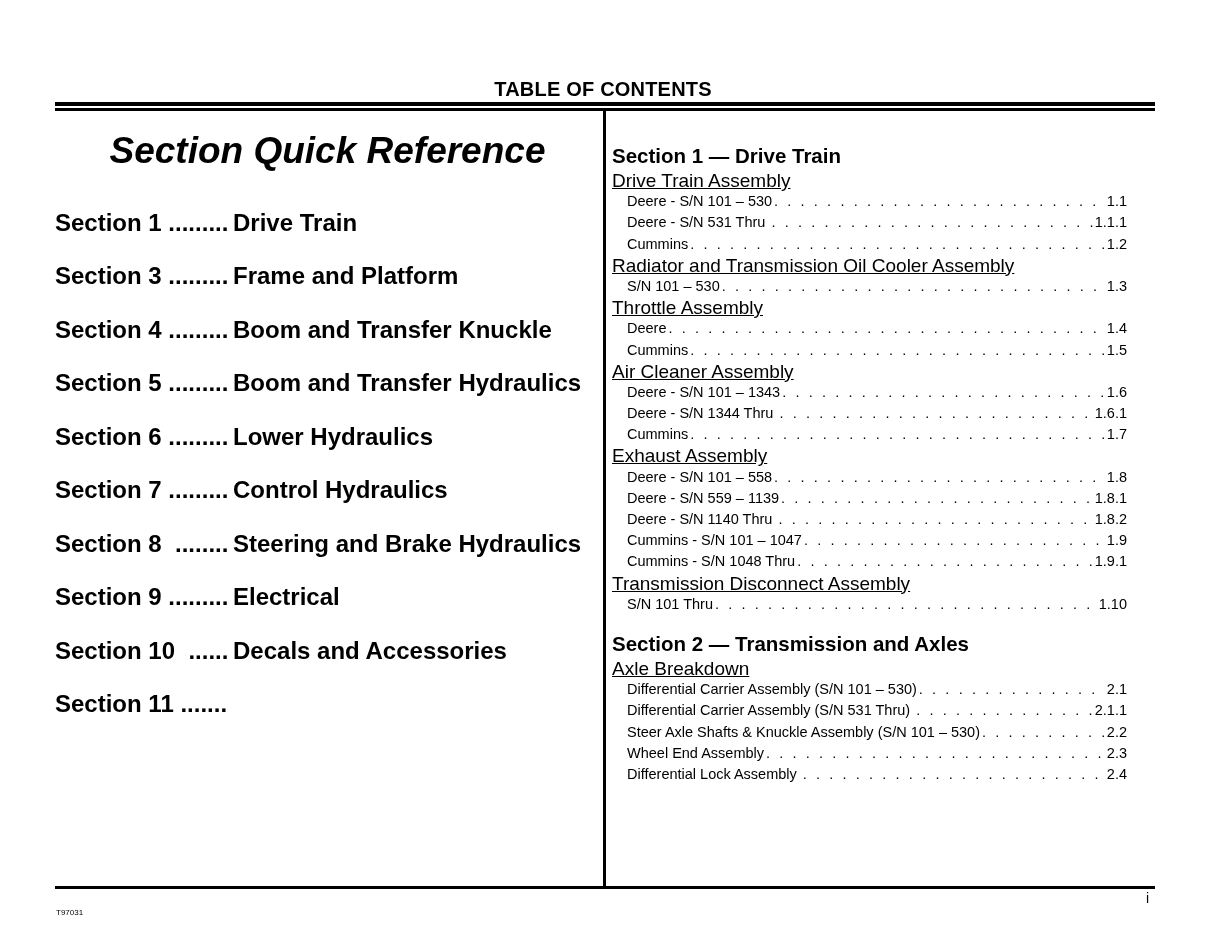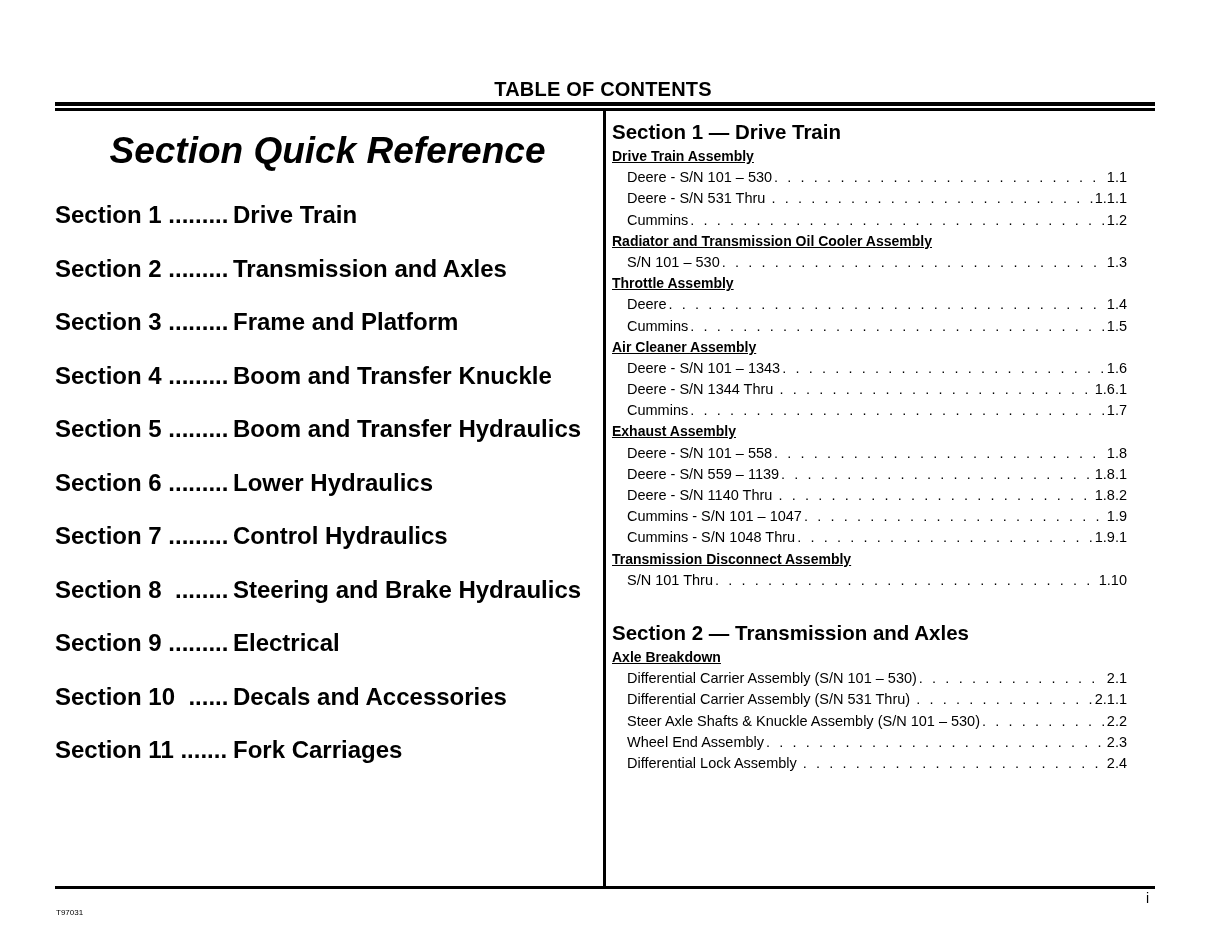--- a/index.html
+++ b/index.html
@@ -7,56 +7,55 @@
   .page-title { position: absolute; left: 0; width: 1206px; top: 78px; text-align: center; font-weight: bold; font-size: 20px; letter-spacing: 0.2px; }
   .rule-top1 { position: absolute; left: 55px; width: 1100px; top: 102px; height: 4px; background: #000; }
   .rule-top2 { position: absolute; left: 55px; width: 1100px; top: 108px; height: 3px; background: #000; }
   .rule-bottom { position: absolute; left: 55px; width: 1100px; top: 886px; height: 3px; background: #000; }
   .col-divider { position: absolute; left: 603px; top: 111px; width: 3px; height: 777px; background: #000; }
   .footer-code { position: absolute; left: 56px; top: 892px; font-size: 8px; margin-top: 16px; }
   .footer-page { position: absolute; left: 1146px; top: 890px; font-size: 14px; }
 
   .qr-title { position: absolute; left: 55px; width: 545px; top: 130px; text-align: center; font-weight: bold; font-style: italic; font-size: 37px; }
   .qr-list { position: absolute; left: 55px; top: 196px; }
-  .qr-row { height: 53.5px; display: flex; font-weight: bold; font-size: 24px; line-height: 38px; white-space: pre; }
+  .qr-row { height: 53.5px; display: flex; font-weight: bold; font-size: 24px; line-height: 38px; white-space: pre; align-items: center; }
   .qr-num { width: 178px; }
   .qr-name { }
 
-  .toc { position: absolute; left: 612px; top: 118px; width: 515px; }
+  .toc { position: absolute; left: 612px; top: 142px; width: 515px; }
   .sec-head { font-weight: bold; font-size: 20.5px; height: 28px; line-height: 28px; }
-  .sec-head.second { margin-top: 28px; }
-  .sub-head { font-weight: bold; font-size: 14px; text-decoration: underline; height: 21.2px; line-height: 21.2px; }
+  .sec-head.second { margin-top: 15px; }
+  .sub-head { font-weight: normal; font-size: 19px; text-decoration: underline; height: 21.2px; line-height: 21.2px; }
   .entry { display: flex; font-size: 14.5px; height: 21.2px; line-height: 21.2px; padding-left: 15px; }
   .entry .label { white-space: pre; }
   .entry .dots { flex: 1; overflow: hidden; white-space: nowrap; letter-spacing: 2.6px; margin: 0 2px; }
   .entry .dots::before { content: ". . . . . . . . . . . . . . . . . . . . . . . . . . . . . . . . . . . . . . . . . . . . . . . . . . . . . . . . . . . . . . . . . . . . . . . . . . . . . . . ."; }
   .entry .pg { white-space: pre; text-align: right; }
 </style>
 </head>
 <body>
 
 <div class="page-title">TABLE OF CONTENTS</div>
 <div class="rule-top1"></div>
 <div class="rule-top2"></div>
 <div class="col-divider"></div>
 <div class="rule-bottom"></div>
 
 <div class="qr-title">Section Quick Reference</div>
 <div class="qr-list" id="qr-list">
     <div class="qr-row"><span class="qr-num">Section 1 .........</span><span class="qr-name">Drive Train</span></div>
-    <div class="qr-row"><span class="qr-num">Section 2 .........</span><span class="qr-name">Transmission and Axles</span></div>
     <div class="qr-row"><span class="qr-num">Section 3 .........</span><span class="qr-name">Frame and Platform</span></div>
     <div class="qr-row"><span class="qr-num">Section 4 .........</span><span class="qr-name">Boom and Transfer Knuckle</span></div>
     <div class="qr-row"><span class="qr-num">Section 5 .........</span><span class="qr-name">Boom and Transfer Hydraulics</span></div>
     <div class="qr-row"><span class="qr-num">Section 6 .........</span><span class="qr-name">Lower Hydraulics</span></div>
     <div class="qr-row"><span class="qr-num">Section 7 .........</span><span class="qr-name">Control Hydraulics</span></div>
     <div class="qr-row"><span class="qr-num">Section 8  ........</span><span class="qr-name">Steering and Brake Hydraulics</span></div>
     <div class="qr-row"><span class="qr-num">Section 9 .........</span><span class="qr-name">Electrical</span></div>
     <div class="qr-row"><span class="qr-num">Section 10  ......</span><span class="qr-name">Decals and Accessories</span></div>
-    <div class="qr-row"><span class="qr-num">Section 11 .......</span><span class="qr-name">Fork Carriages</span></div>
+    <div class="qr-row"><span class="qr-num">Section 11 .......</span></div>
   </div>
 
 <div class="toc" id="toc">
     <div class="sec-head">Section 1 — Drive Train</div>
     <div class="sub-head">Drive Train Assembly</div>
     <div class="entry">
       <span class="label">Deere - S/N 101 – 530</span>
       <span class="dots"></span>
       <span class="pg">1.1</span>
     </div>

